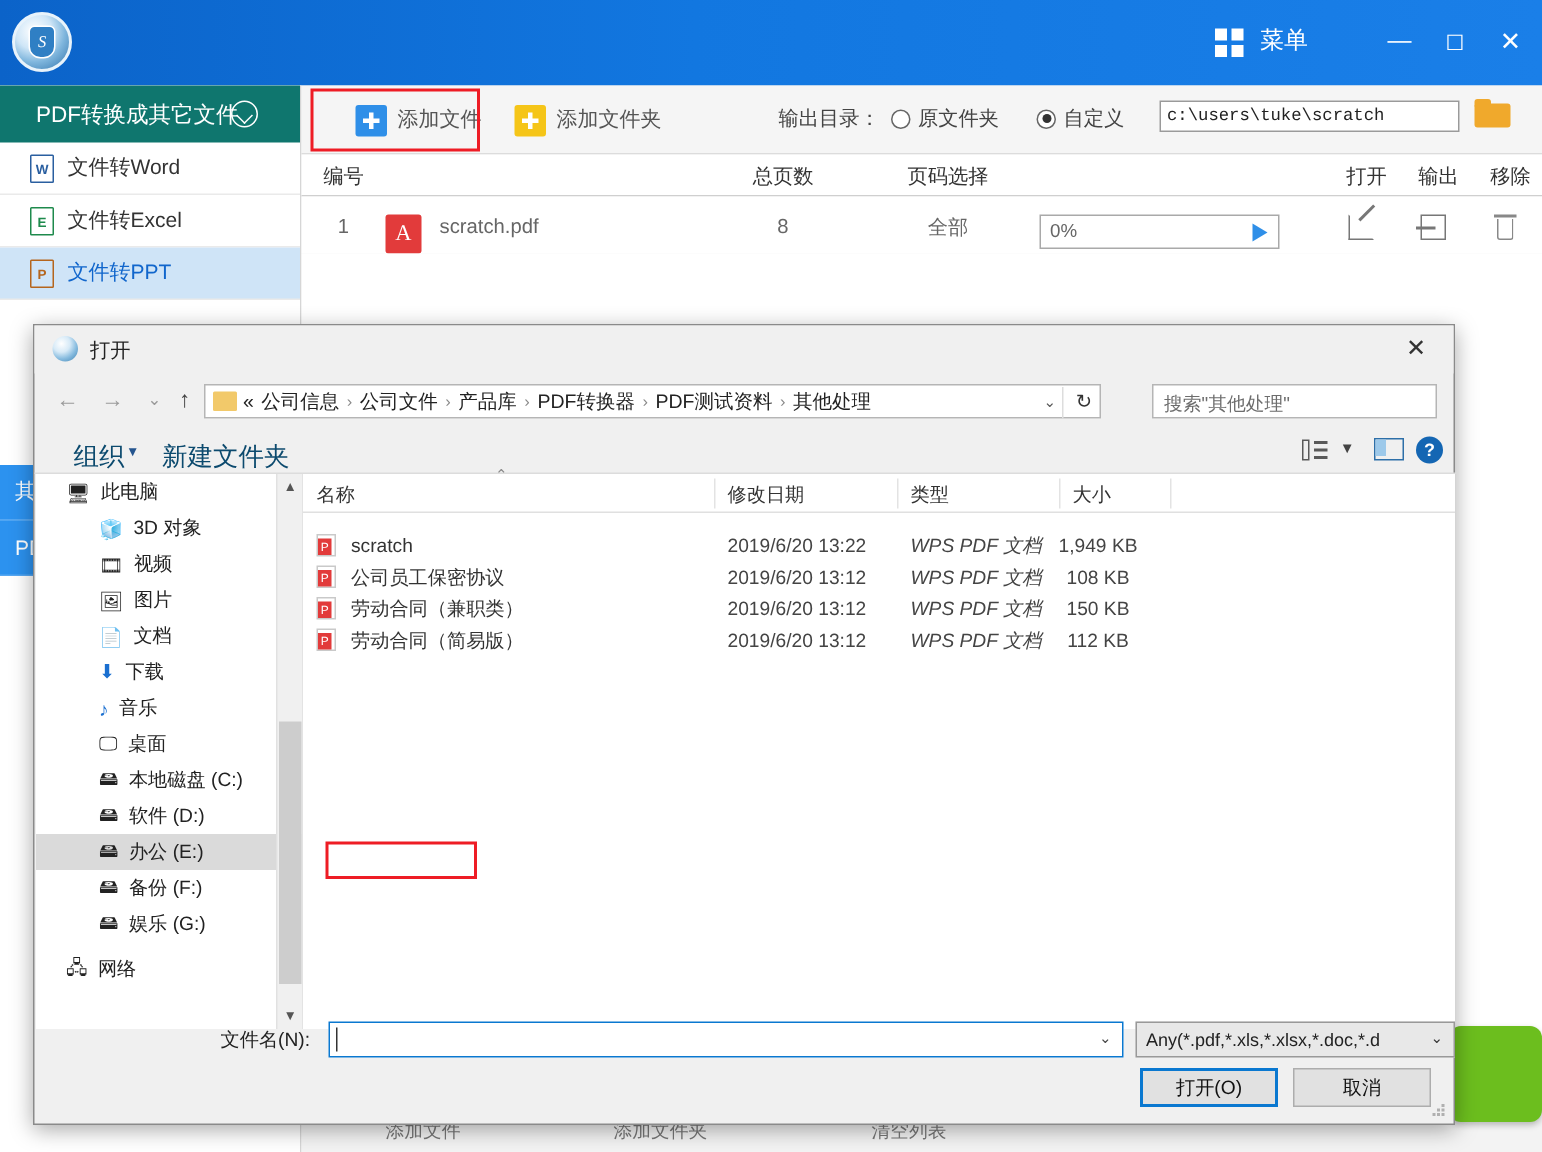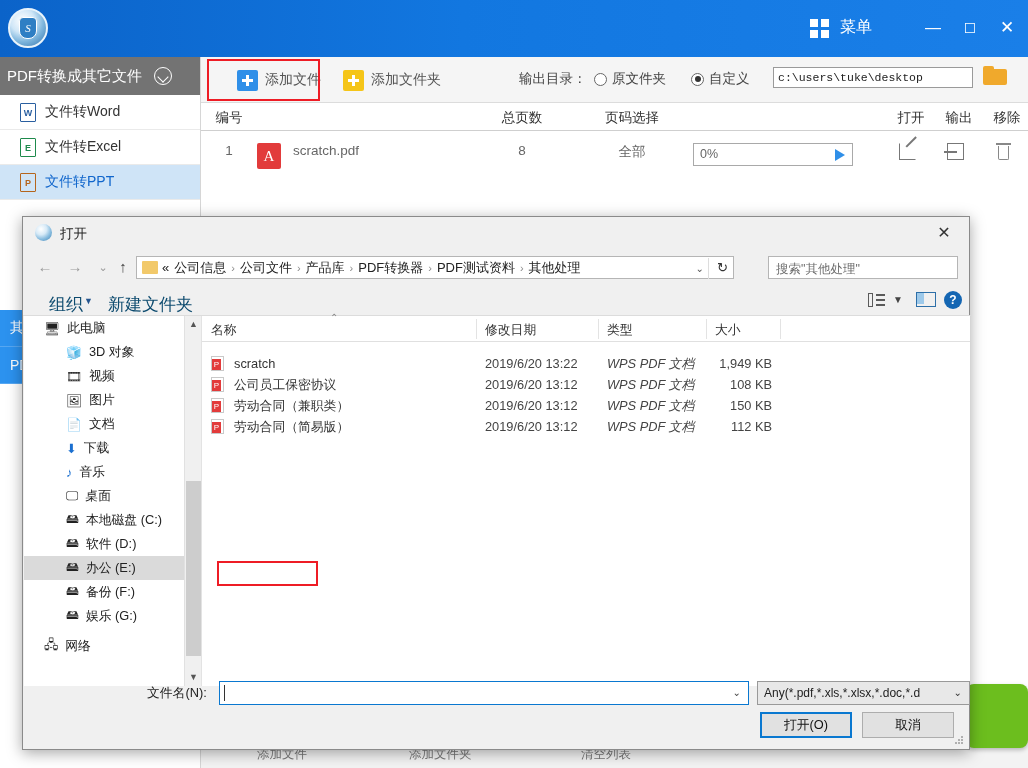--- a/index.html
+++ b/index.html
@@ -30,22 +30,22 @@
   .menu-grid i:nth-child(1){left:0;top:0}.menu-grid i:nth-child(2){left:11px;top:0}
   .menu-grid i:nth-child(3){left:0;top:11px}.menu-grid i:nth-child(4){left:11px;top:11px}
   .menu-label { position:absolute; left:840px; top:17px; font-size:16px; }
   .winbtn { position:absolute; top:12px; width:34px; height:32px; color:#fff; text-align:center;
     line-height:32px; font-size:16px; cursor:pointer; }
   .wb-min{left:916px;} .wb-max{left:953px; font-size:14px;} .wb-close{left:990px; font-size:17px;}
 
   
   .sidebar { position:absolute; left:0; top:57px; width:201px; height:711px; background:#fff;
     border-right:1px solid #d6d6d6; }
-  .side-head { height:38px; background:#737373; color:#fff; font-size:15px;
-    display:flex; align-items:center; padding-left:7px; position:relative; }
+  .side-head { height:38px; background:#0f766e; color:#fff; font-size:15px;
+    display:flex; align-items:center; padding-left:24px; position:relative; }
   .side-head .chev { position:absolute; right:28px; top:10px; width:18px; height:18px;
     border:1.4px solid #fff; border-radius:50%; }
   .side-head .chev:after{content:""; position:absolute; left:4px; top:5px; width:7px; height:7px;
     border-left:1.4px solid #fff; border-bottom:1.4px solid #fff; transform:rotate(-45deg);}
   .side-item { height:35px; display:flex; align-items:center; gap:9px; padding-left:20px;
     border-bottom:1px solid #eaeaea; font-size:14px; color:#333; cursor:pointer; }
   .side-item.active { background:#cfe4f7; color:#1166cc; }
   .doc-ico { width:16px; height:19px; border:1.3px solid #5f87b8; border-radius:1px; position:relative;
     font-size:9px; line-height:18px; text-align:center; font-weight:bold; color:#2a5fa0;
     font-family:"Liberation Sans",sans-serif; }
@@ -166,21 +166,21 @@
 
   .filepane { position:absolute; left:179px; top:99px; width:768px; height:370px; background:#fff; }
   .fp-head { height:26px; border-bottom:1px solid #e0e0e0; position:relative; font-size:12.8px; color:#333; }
   .fp-head .h { position:absolute; top:6px; }
   .fp-head .vl { position:absolute; top:3px; width:1px; height:20px; background:#e3e3e3; }
   .fp-sortmark { position:absolute; left:128px; top:-4px; font-size:10px; color:#888; }
   .fp-row { height:21px; position:relative; font-size:12.8px; color:#333;padding-left:47px; }
   .fp-row .nm { position:absolute; left:32px; top:3px; }
   .fp-row .dt { position:absolute; left:283px; top:3px; color:#444; }
   .fp-row .ty { position:absolute; left:405px; top:3px; color:#444;font-style:italic; }
-  .fp-row .sz { position:absolute; left:490px; top:3px; width:80px; text-align:right; color:#444; }
+  .fp-row .sz { position:absolute; left:490px; top:3px; width:80px; text-align:center; color:#444; }
   .pdf-sm { position:absolute; left:9px; top:3px; width:13px; height:15px; border:1px solid #c9c9c9;
     background:#fff; }
   .pdf-sm:after{content:"P"; position:absolute; left:0px; top:2px; width:9px; height:11px; background:#e23b3b;
     color:#fff; font-size:8px; text-align:center; line-height:11px; font-family:"Liberation Sans",sans-serif;}
   .fp-redbox { position:absolute; left:194px; top:344px; width:101px; height:25px; border:2.5px solid #ee1c25;
     pointer-events:none; }
 
   .dlg-bottom { position:absolute; left:0; top:469px; width:948px; height:64px; }
   .fn-label { position:absolute; left:147px; top:685px; font-size:12.8px; color:#222; }
   .fn-input { position:absolute; left:219px; top:681px; width:530px; height:24px; border:1.6px solid #0a78d0;
@@ -255,21 +255,21 @@
     </div>
     <div class="outdir">输出目录：</div>
     <div class="radio-wrap rw1">
       <span class="rad"></span>
       <span>原文件夹</span>
     </div>
     <div class="radio-wrap rw2">
       <span class="rad on"></span>
       <span>自定义</span>
     </div>
-    <div class="pathbox">c:\users\tuke\desktop</div>
+    <div class="pathbox">c:\users\tuke\scratch</div>
     <div class="folder-btn">
         <span class="f2"></span>
         <span class="f1"></span>
       </div>
   </div>
   <div class="redbox"></div>
 
   <div class="thead">
     <span class="c-no">编号</span>
     <span class="c-pages">总页数</span>

